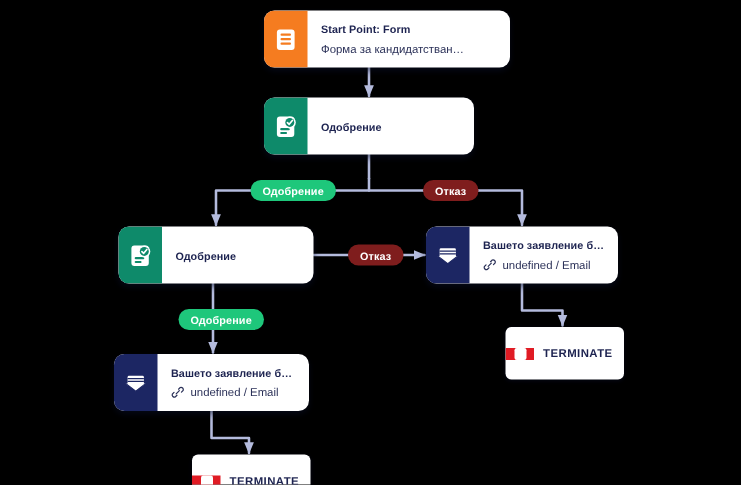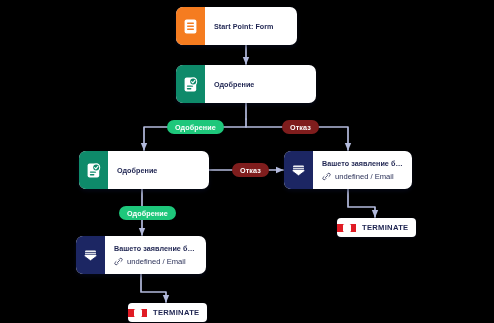--- a/index.html
+++ b/index.html
@@ -78,21 +78,21 @@
     overflow: hidden;
     text-overflow: ellipsis;
     white-space: nowrap;
   }
 
   .ic-orange { background: #f57c20; }
   .ic-green  { background: #0e8a6a; }
   .ic-navy   { background: #1c2663; }
 
   
-  #node-start { left: 176px; top: 7px;  width: 121px; height: 38px; justify-content: flex-end; }
+  #node-start { left: 176px; top: 7px;  width: 164px; height: 38px; justify-content: flex-end; }
   #node-approve-1 { left: 176px; top: 65px; width: 140px; height: 38px; }
   #node-approve-2 { left: 79px;  top: 151px; width: 130px; height: 38px; }
   #node-email-reject { left: 284px; top: 151px; width: 128px; height: 38px; }
   #node-email-approve { left: 76px; top: 236px; width: 130px; height: 38px; }
 
   
   .pill {
     position: absolute;
     display: flex;
     align-items: center;
@@ -112,21 +112,21 @@
   #pill-approve-top { left: 167px; top: 120px; }
   #pill-reject-top  { left: 282px; top: 120px; }
   #pill-reject-mid  { left: 232px; top: 163px; }
   #pill-approve-mid { left: 119px; top: 206px; }
 
   
   .terminate {
     position: absolute;
     display: flex;
     align-items: center;
-    height: 19px;
+    height: 35px;
     border-radius: 4px;
     background: #ffffff;
     box-shadow: 0 1px 3px rgba(10,14,40,0.5);
     overflow: hidden;
   }
   .terminate-icon {
     width: 19px;
     flex: 0 0 19px;
     background: #e01b24;
     display: flex;
@@ -184,20 +184,23 @@
     <div class="node-icon ic-orange">
       <svg width="13" height="15" viewBox="0 0 13 15" aria-hidden="true">
         <rect x="0.6" y="0.6" width="11.8" height="13.8" rx="2" fill="#ffffff"></rect>
         <rect x="3" y="3.4" width="7" height="1.5" rx="0.7" fill="#f57c20"></rect>
         <rect x="3" y="6.4" width="7" height="1.5" rx="0.7" fill="#f57c20"></rect>
         <rect x="3" y="9.4" width="7" height="1.5" rx="0.7" fill="#f57c20"></rect>
       </svg>
     </div>
     <div class="node-body">
       <div class="node-title">Start Point: Form</div>
+      <div class="node-sub">
+        <span class="node-sub-text">Форма за кандидатстван…</span>
+      </div>
     </div>
   </div>
 
   <div class="node" id="node-approve-1">
     <div class="node-icon ic-green">
       <svg width="14" height="15" viewBox="0 0 14 15" aria-hidden="true">
         <rect x="0.6" y="0.6" width="11.6" height="13.8" rx="2" fill="#ffffff"></rect>
         <rect x="2.8" y="8.4" width="6.4" height="1.4" rx="0.7" fill="#0e8a6a"></rect>
         <rect x="2.8" y="11" width="4.6" height="1.4" rx="0.7" fill="#0e8a6a"></rect>
         <circle cx="9.2" cy="4.6" r="4" fill="#ffffff"></circle>

